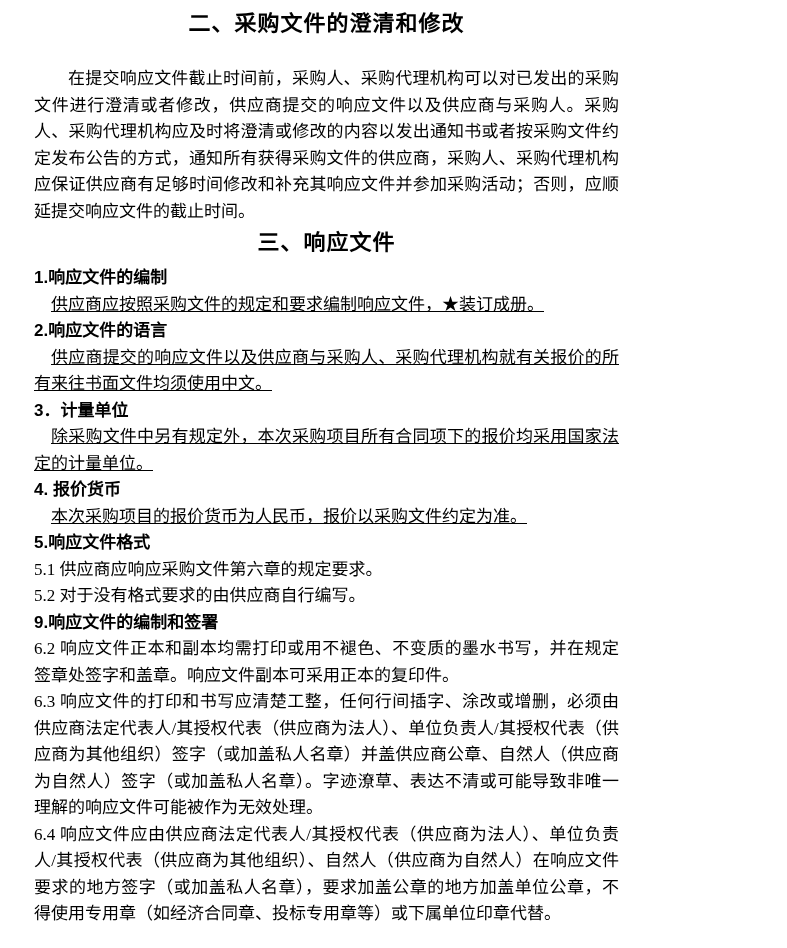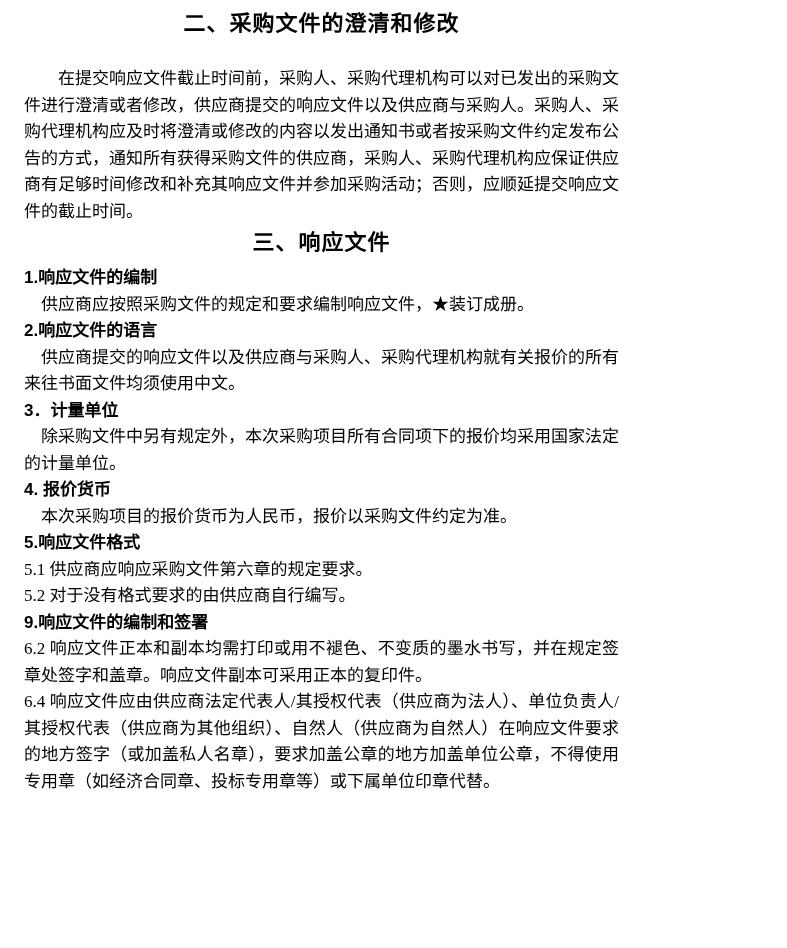--- a/index.html
+++ b/index.html
@@ -11,21 +11,21 @@
     width: 787px;
     height: 948px;
     overflow: hidden;
     color: #000000;
     font-family: "Liberation Serif", "DejaVu Serif", serif;
   }
   .page {
     box-sizing: border-box;
     width: 655px;
     height: 948px;
-    padding: 8px 36px 0 24px;
+    padding: 8px 36px 0 34px;
     background: #ffffff;
   }
   .doc-title {
     margin: 0 0 26px 0;
     text-align: center;
     font-size: 22px;
     line-height: 32px;
     font-weight: bold;
     font-family: "Liberation Sans", "DejaVu Sans", sans-serif;
     letter-spacing: 1px;
@@ -35,21 +35,21 @@
     margin-bottom: 6px;
   }
   .para {
     margin: 0;
     font-size: 17px;
     line-height: 26.5px;
     text-align: justify;
     text-justify: inter-ideograph;
     word-break: break-all;
   }
-  .ind1 { text-indent: 1em; }
+  .ind1 { text-indent: 1em; text-decoration: underline; }
   .ind2 { text-indent: 2em; }
   .bold {
     font-weight: bold;
     font-family: "Liberation Sans", "DejaVu Sans", sans-serif;
   }
 </style>
 </head>
 <body>
 
 <div class="page">
@@ -71,15 +71,16 @@
 
   <p class="para bold">4. 报价货币</p>
   <p class="para ind1">本次采购项目的报价货币为人民币，报价以采购文件约定为准。</p>
 
   <p class="para bold">5.响应文件格式</p>
   <p class="para">5.1 供应商应响应采购文件第六章的规定要求。</p>
   <p class="para">5.2 对于没有格式要求的由供应商自行编写。</p>
 
   <p class="para bold">9.响应文件的编制和签署</p>
   <p class="para">6.2 响应文件正本和副本均需打印或用不褪色、不变质的墨水书写，并在规定签章处签字和盖章。响应文件副本可采用正本的复印件。</p>
+  <p class="para">6.3 响应文件的打印和书写应清楚工整，任何行间插字、涂改或增删，必须由供应商法定代表人/其授权代表（供应商为法人）、单位负责人/其授权代表（供应商为其他组织）签字（或加盖私人名章）并盖供应商公章、自然人（供应商为自然人）签字（或加盖私人名章）。字迹潦草、表达不清或可能导致非唯一理解的响应文件可能被作为无效处理。</p>
   <p class="para">6.4 响应文件应由供应商法定代表人/其授权代表（供应商为法人）、单位负责人/其授权代表（供应商为其他组织）、自然人（供应商为自然人）在响应文件要求的地方签字（或加盖私人名章），要求加盖公章的地方加盖单位公章，不得使用专用章（如经济合同章、投标专用章等）或下属单位印章代替。</p>
 
 </div>
 
 </body></html>

